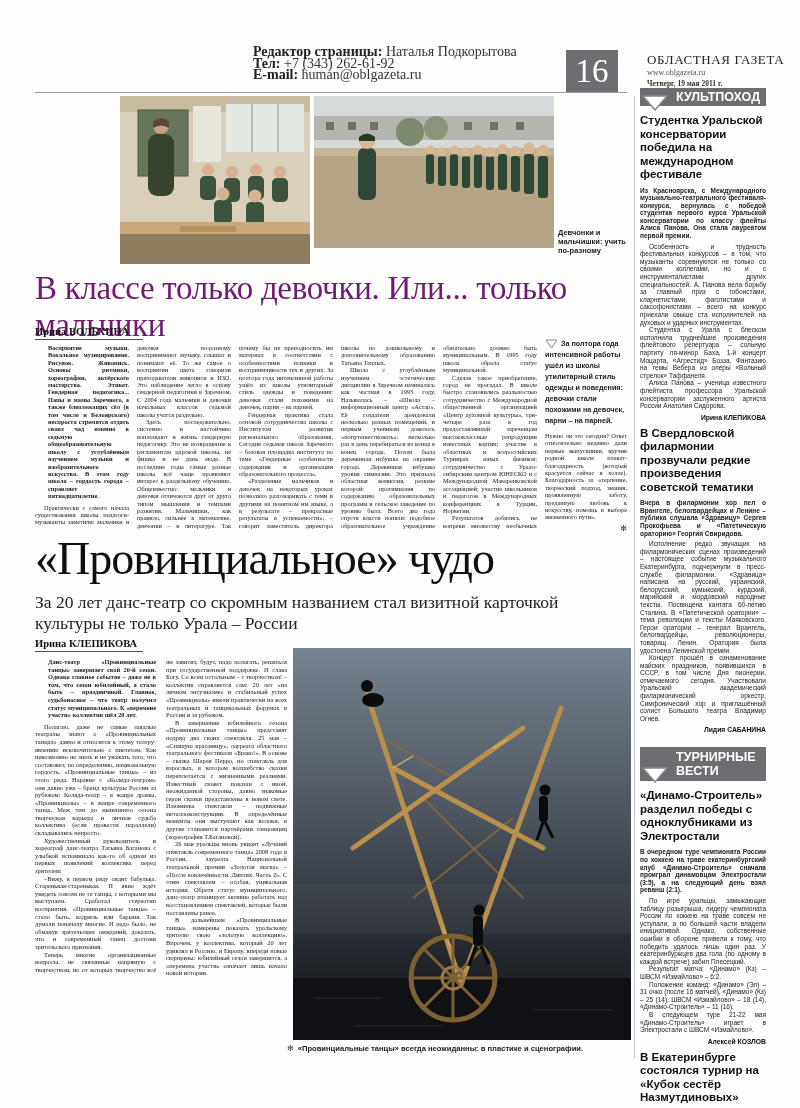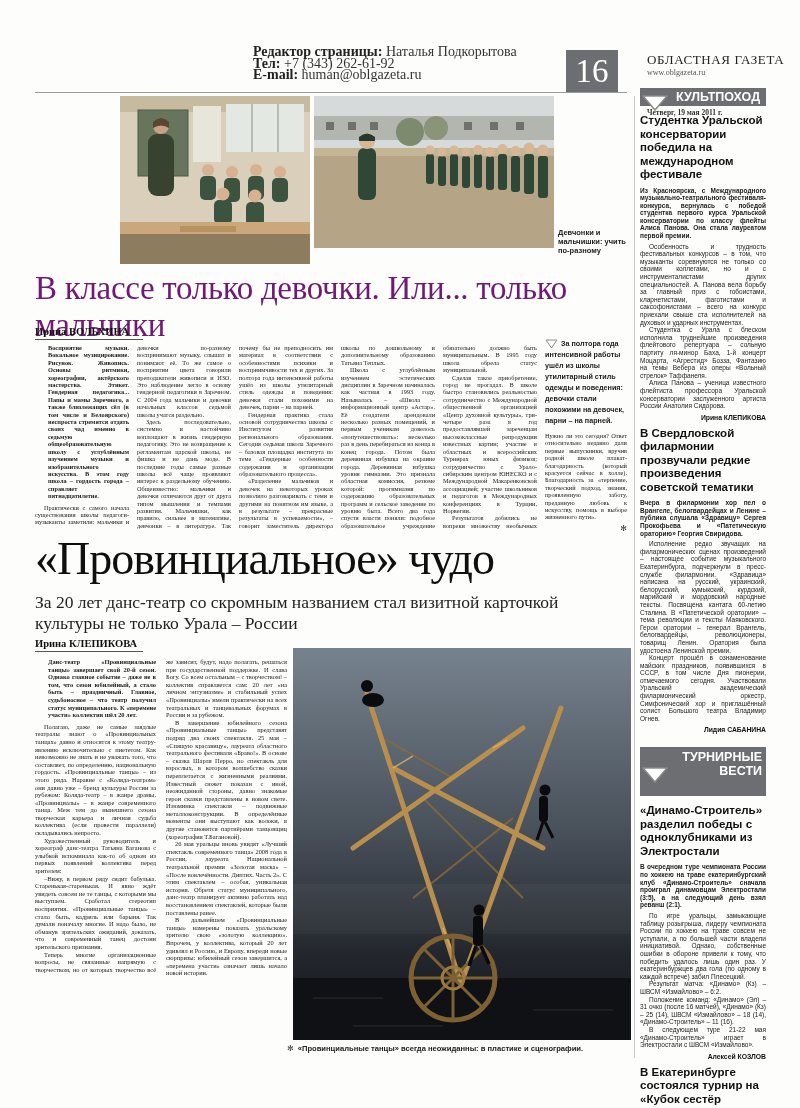--- a/index.html
+++ b/index.html
@@ -9,21 +9,21 @@
 
   
   .section-title { position:absolute; left:35px; top:42px; font-family:"Liberation Sans",sans-serif;
     font-weight:bold; font-size:30px; color:#77787b; letter-spacing:1px; }
   .editor-block { position:absolute; left:253px; top:46px; font-size:14px; line-height:11.5px; color:#333; }
   .editor-block b { color:#222; }
   .pagenum-box { position:absolute; left:566px; top:50px; width:52px; height:42px; background:#6d6e71; }
   .pagenum-box span { display:block; text-align:center; color:#fff; font-size:33px; line-height:42px; font-family:"Liberation Serif",serif; }
   .paper-name { position:absolute; left:647px; top:52px; font-size:13px; letter-spacing:0.6px; color:#222; }
   .paper-site { position:absolute; left:647px; top:68px; font-size:8px; color:#555; }
-  .paper-date { position:absolute; left:647px; top:79px; font-size:7.5px; font-weight:bold; color:#333;margin-top:29px; }
+  .paper-date { position:absolute; left:647px; top:79px; font-size:7.5px; font-weight:bold; color:#333; }
   .mast-rule { position:absolute; left:35px; top:92px; width:592px; height:1px; background:#9a9a9a; }
   .vert-rule { position:absolute; left:634px; top:96px; width:1px; height:962px; background:#c4c4c4; }
 
   
   .photo { position:absolute; display:block; }
   .photo1 { left:120px; top:96px; }
   .photo2 { left:314px; top:96px; }
   .photo-cap1 { position:absolute; left:558px; top:228px; width:70px; font-family:"Liberation Sans",sans-serif;
     font-weight:bold; font-size:7.5px; line-height:9px; color:#222; }
   .headline1 { position:absolute; left:35px; top:270px; width:592px; font-size:33px; letter-spacing:-0.3px; color:#701a75; }
@@ -50,21 +50,21 @@
   .photo3 { left:293px; top:648px; }
   .caption2-row { position:absolute; left:287px; top:1044px; width:345px; display:flex; gap:4px; align-items:flex-start; }
   .caption2-row .mark { font-size:8px; color:#333; line-height:9px; }
   .caption2 { font-family:"Liberation Sans",sans-serif; font-weight:bold; font-size:7.6px; line-height:9px; color:#222; }
 
   
   .sidebar { position:absolute; left:640px; top:88px; width:126px; font-family:"Liberation Sans",sans-serif; }
   .sb-bar { position:relative; background:#6d6e71; color:#fff; font-weight:bold; font-size:12.5px;
     padding:2px 4px 2px 36px; line-height:14px; margin-bottom:8px; }
   .sb-bar .tri { position:absolute; left:2px; top:7px; }
-  .sb-bar.two-line { padding-top:3px; padding-bottom:18px; margin-top:14px;text-align:right; }
+  .sb-bar.two-line { padding-top:3px; padding-bottom:3px; margin-top:14px; }
   .sb-bar.two-line .tri { top:20px; }
   .sb-title { font-weight:bold; font-size:11.5px; line-height:13.5px; color:#111; margin:6px 0 5px; }
   .sb-lead { font-weight:bold; font-size:6.5px; line-height:7.6px; text-align:justify; color:#222; margin-bottom:3px; }
   .sb-p { font-size:6.5px; line-height:7.6px; text-align:justify; color:#222; text-indent:9px; }
   .sb-byline { text-align:right; font-weight:bold; font-size:6.8px; margin:4px 0 6px; color:#111; }
 </style>
 </head>
 <body>
 
 <div class="page">

